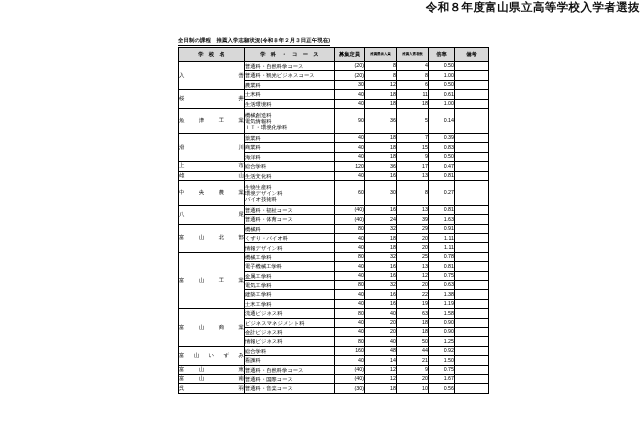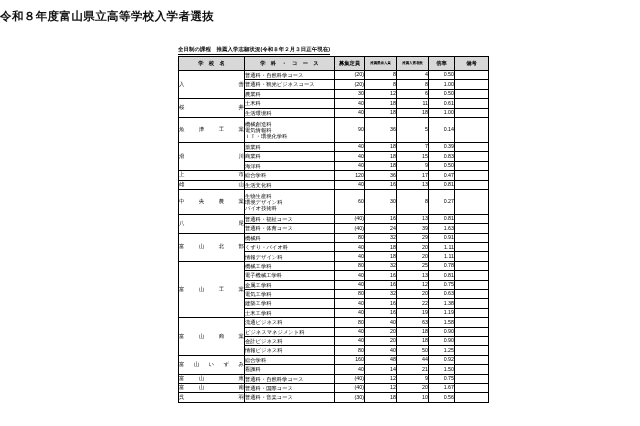--- a/index.html
+++ b/index.html
@@ -16,25 +16,24 @@
   }
 
   .page {
     position: relative;
     width: 640px;
     height: 426px;
     background: #ffffff;
   }
 
   .doc-title {
-    text-align: left;
+    text-align: right;
     font-size: 11.5px;
     font-weight: bold;
     letter-spacing: 0.4px;
-    padding-top: 9px;
     color: #111;
   }
 
   .subtitle-wrap {
     margin: 13px 0 0 178px;
     width: 290px;
   }
 
   .subtitle {
     font-size: 5.4px;

